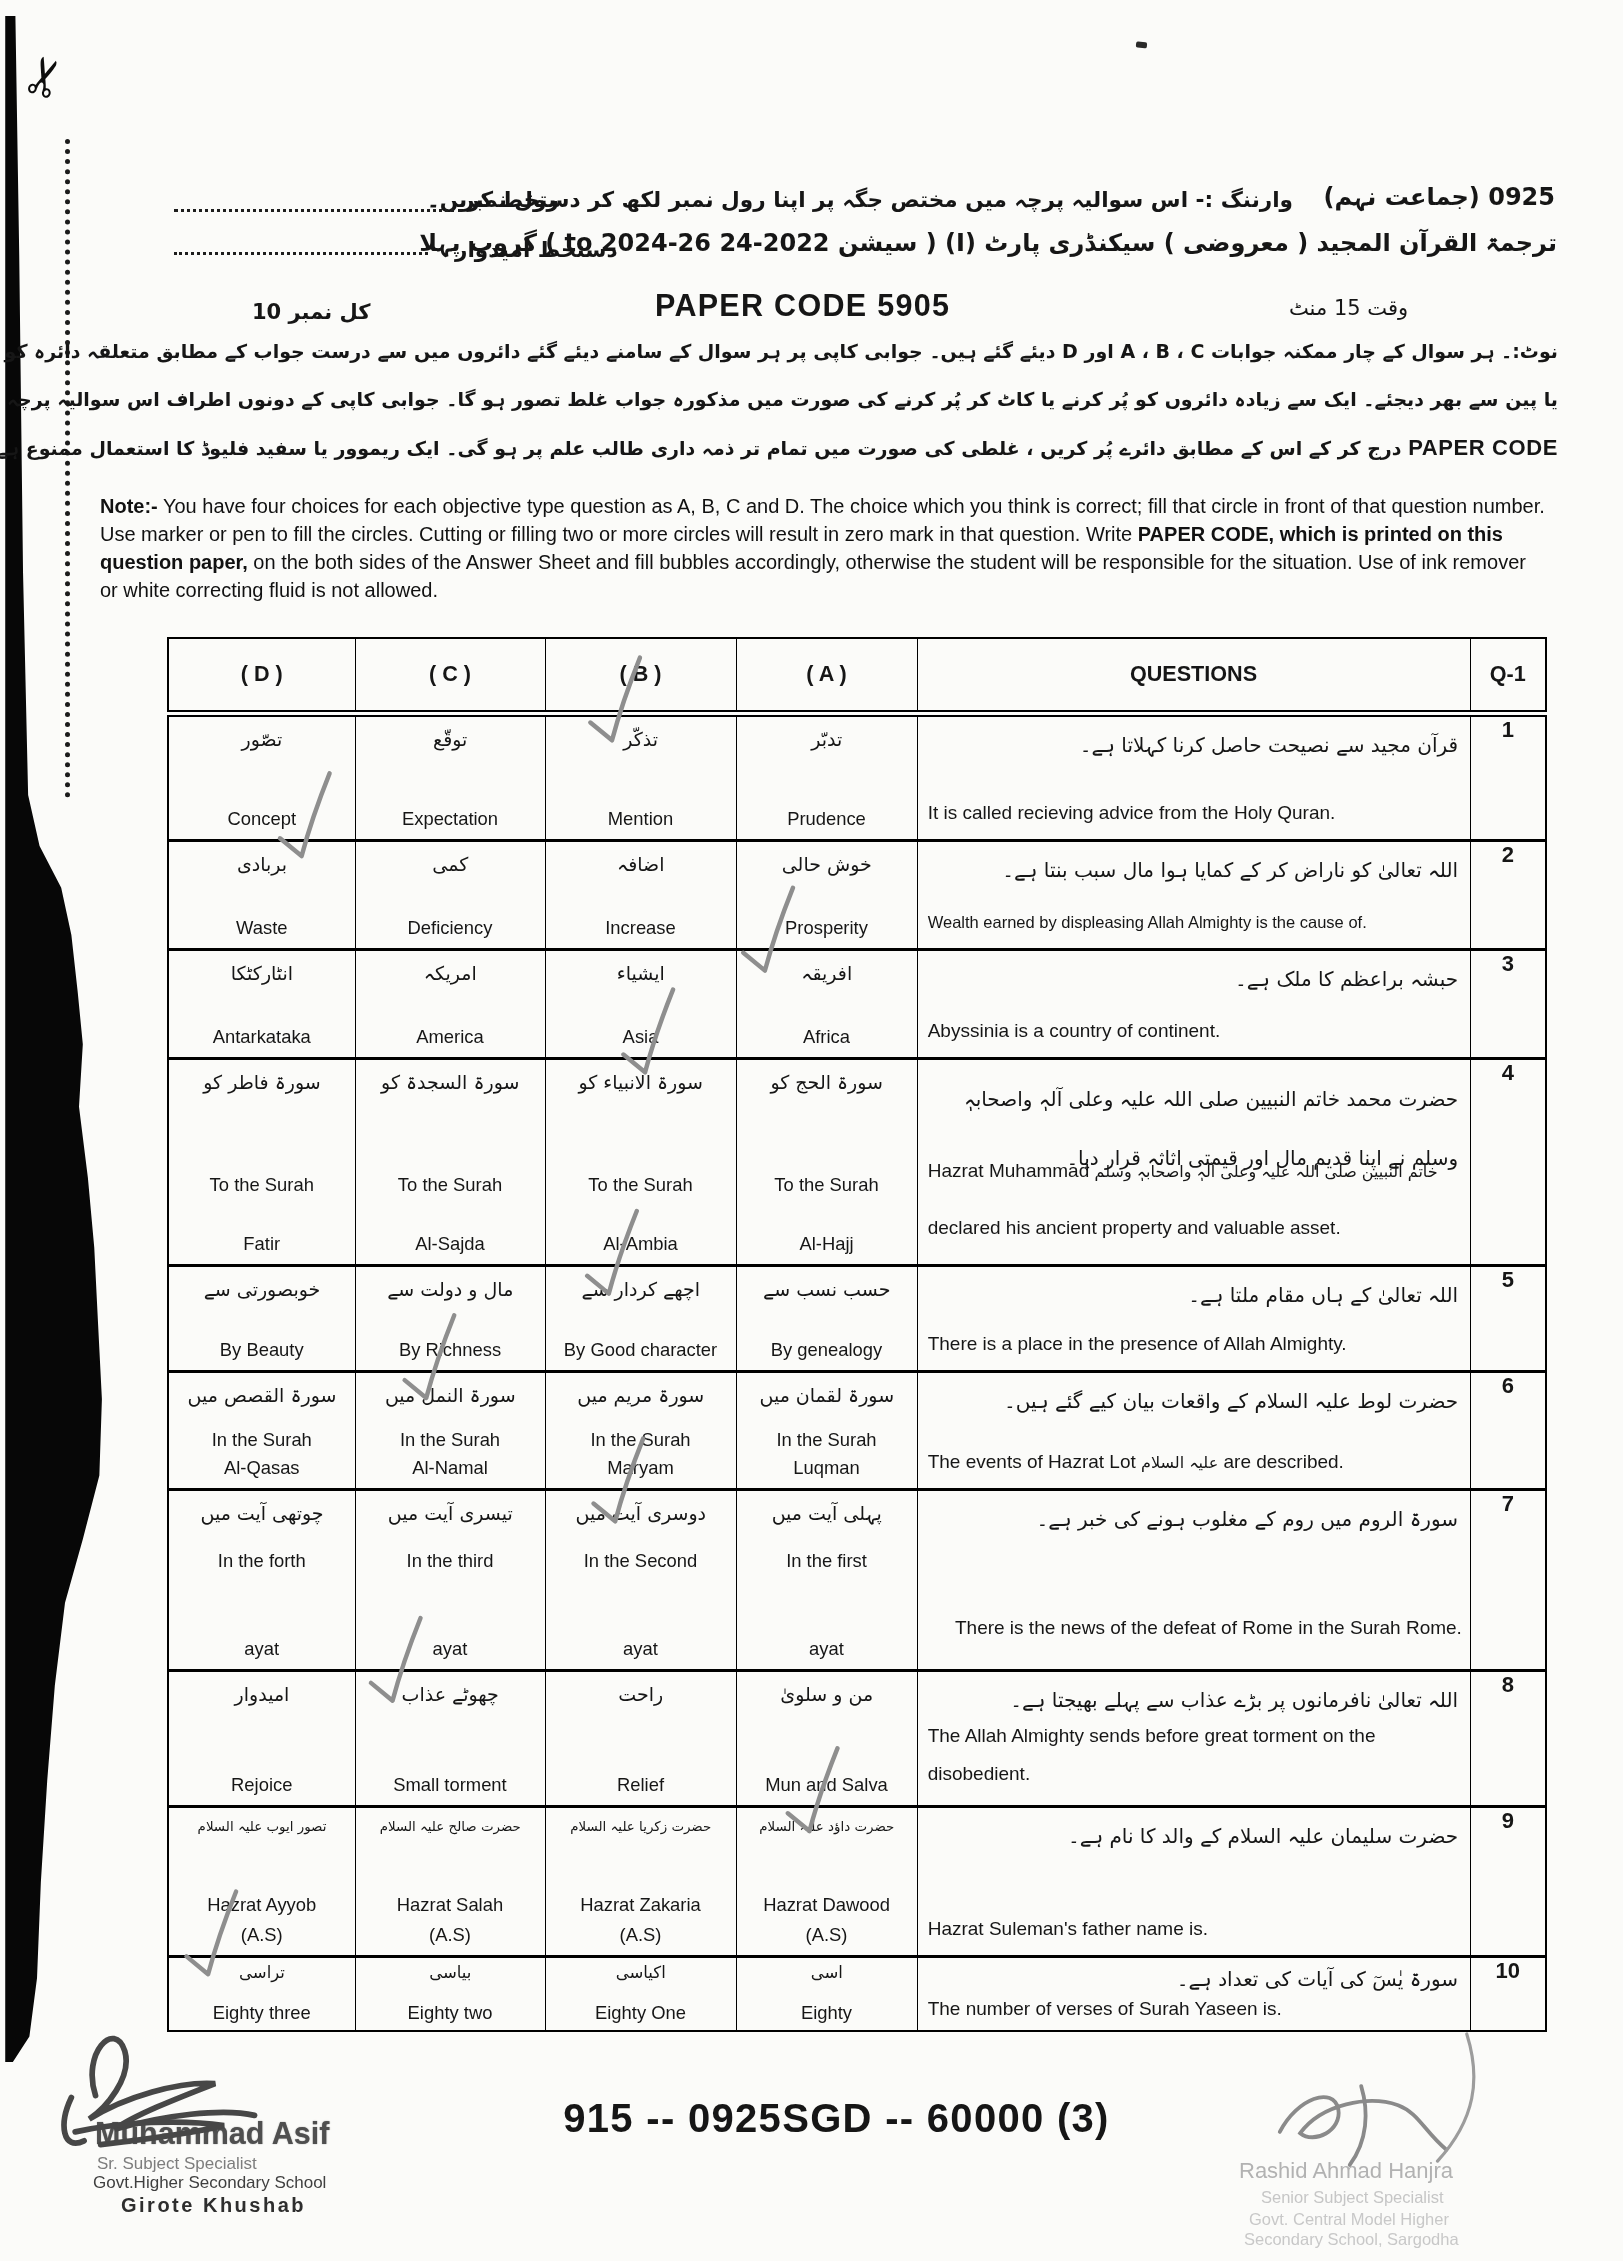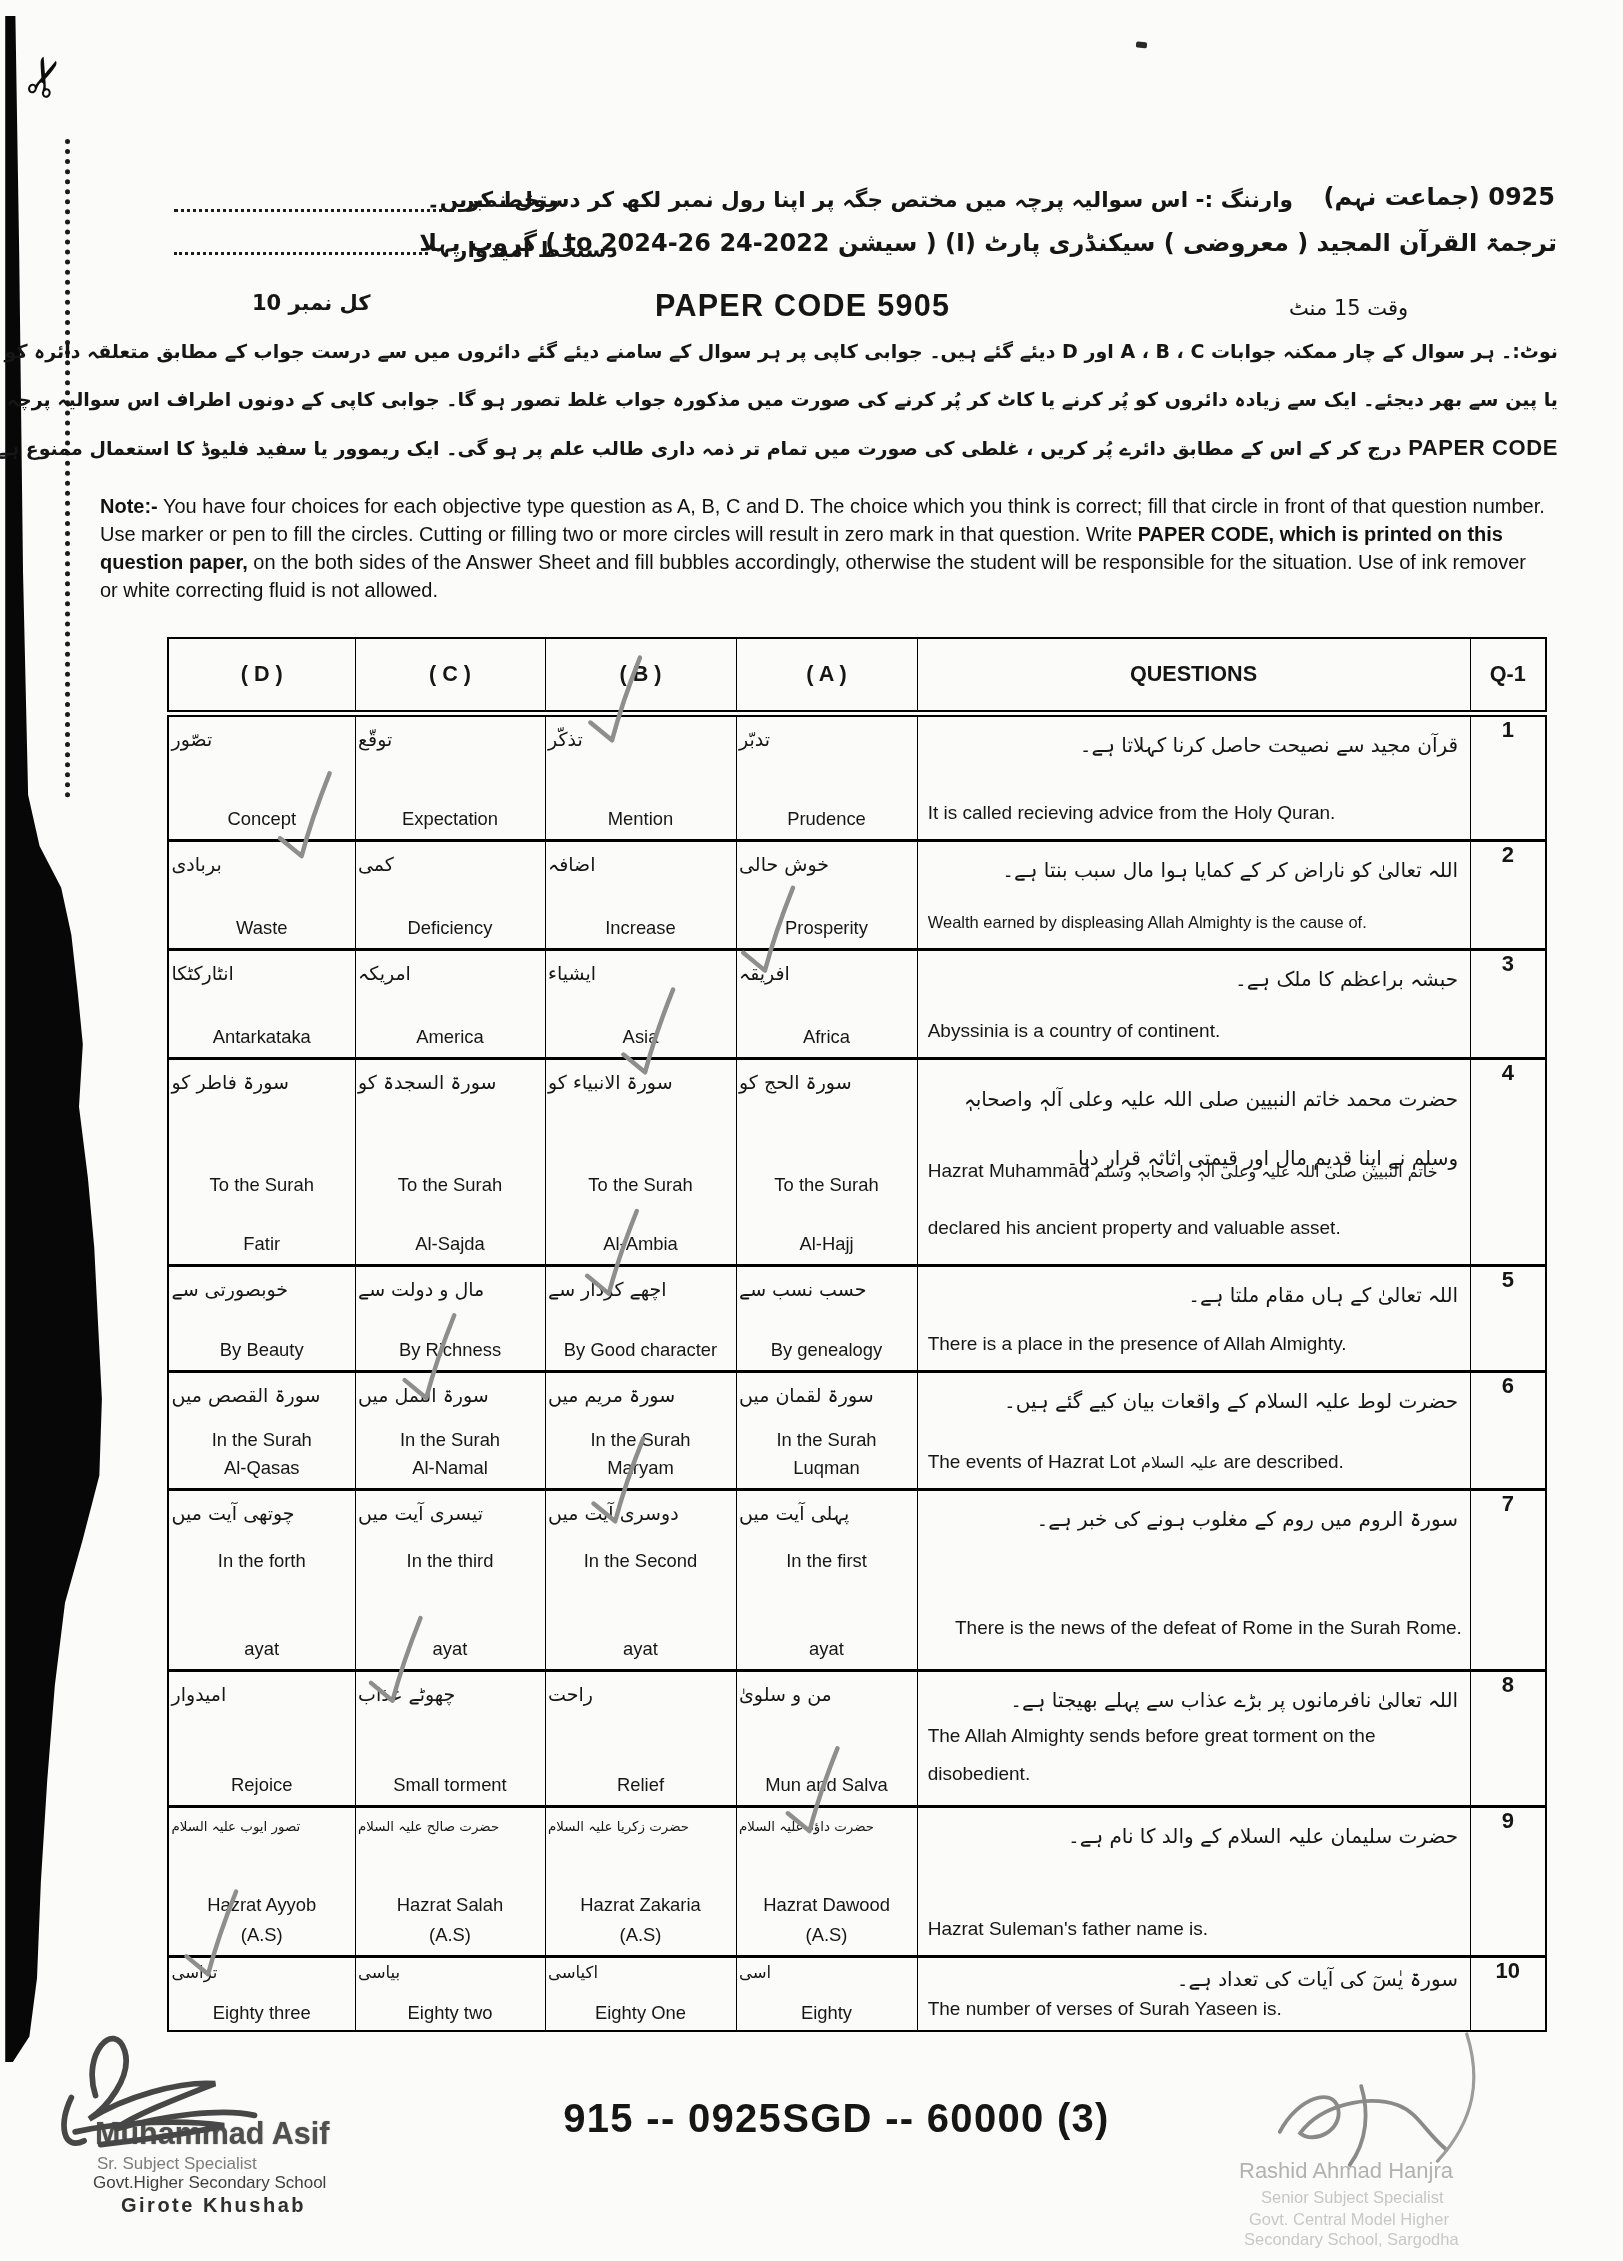--- a/index.html
+++ b/index.html
@@ -16,36 +16,36 @@
   
   .h-class{position:absolute;top:183px;right:69px;font-size:24px;font-weight:bold;white-space:nowrap;}
   .h-warning{position:absolute;top:187px;right:331px;font-size:21.6px;font-weight:bold;white-space:nowrap;}
   .h-roll{position:absolute;top:187px;left:462px;font-size:21.6px;font-weight:bold;white-space:nowrap;}
   .dots1{position:absolute;top:209px;left:174px;width:288px;border-bottom:3.8px dotted #1d1d1d;}
   .h-title{position:absolute;top:229px;right:67px;font-size:24px;font-weight:bold;white-space:nowrap;}
   .h-sign{position:absolute;top:237px;left:455px;font-size:21.6px;font-weight:bold;white-space:nowrap;}
   .dots2{position:absolute;top:252px;left:174px;width:254px;border-bottom:3.8px dotted #1d1d1d;}
   .h-papercode{position:absolute;top:288px;left:655px;font-size:30.5px;font-weight:bold;letter-spacing:1.3px;white-space:nowrap;}
   .h-time{position:absolute;top:296px;left:1289px;font-size:21px;font-weight:normal;white-space:nowrap;}
-  .h-marks{position:absolute;top:291px;left:252px;font-size:21px;font-weight:bold;white-space:nowrap;}
+  .h-marks{position:absolute;top:300px;left:252px;font-size:21px;font-weight:bold;white-space:nowrap;}
   
   .unote{position:absolute;right:66px;text-align:right;font-size:19px;font-weight:bold;white-space:nowrap;}
   .unote b{font-family:"Liberation Sans",sans-serif;font-size:22px;letter-spacing:0.6px;}
   .u1{top:340px;} .u2{top:388px;} .u3{top:435px;}
   .enote{position:absolute;top:472px;left:100px;width:1445px;font-size:20px;line-height:28px;color:#111;}
   
   .qtable{position:absolute;top:637px;left:167px;width:1377px;border-collapse:collapse;table-layout:fixed;
           border:2.5px solid #000;}
   .qtable thead tr{height:75px;border-bottom:7px double #000;}
   .qtable th{font-size:21.6px;font-weight:bold;border-left:1.9px solid #000;text-align:center;vertical-align:middle;}
   .qtable tbody tr{border-top:3.2px solid #000;}
   .qtable td{border-left:1.9px solid #000;position:relative;padding:0;}
   .r1{height:127px}.r2{height:109px}.r3{height:109px}.r4{height:207px}.r5{height:106px}
   .r6{height:118px}.r7{height:181px}.r8{height:136px}.r9{height:150px}.r10{height:75px}
-  .opt .ur{position:absolute;top:11.4px;left:2.5px;right:2px;text-align:left;font-size:19px;}
+  .opt .ur{position:absolute;top:11.4px;left:2.5px;right:2px;text-align:center;font-size:19px;}
   .opt .en{position:absolute;bottom:9px;left:1.3px;right:1.3px;text-align:center;font-size:18.4px;}
   .num{text-align:center;vertical-align:top;font-weight:bold;font-size:22px;padding-top:11.4px;}
   .qcell .q-ur{position:absolute;top:10.2px;right:11.4px;left:7.6px;text-align:right;font-size:20px;line-height:36px;}
   .qcell .q-en{position:absolute;bottom:10.2px;left:10.2px;right:7.6px;font-size:19px;line-height:28px;text-align:left;}
   .q-en .iur{unicode-bidi:embed;direction:rtl;font-family:"DejaVu Sans",sans-serif;font-size:16px;}
   .r2 .q-en{font-size:16.5px;}
   .r4 .q-ur{line-height:59px;}
   .r4 .q-en{line-height:56px;bottom:7.6px;}
   .r7 .q-en{line-height:59px;text-align:right;}
   .r8 .q-en{line-height:38px;}

